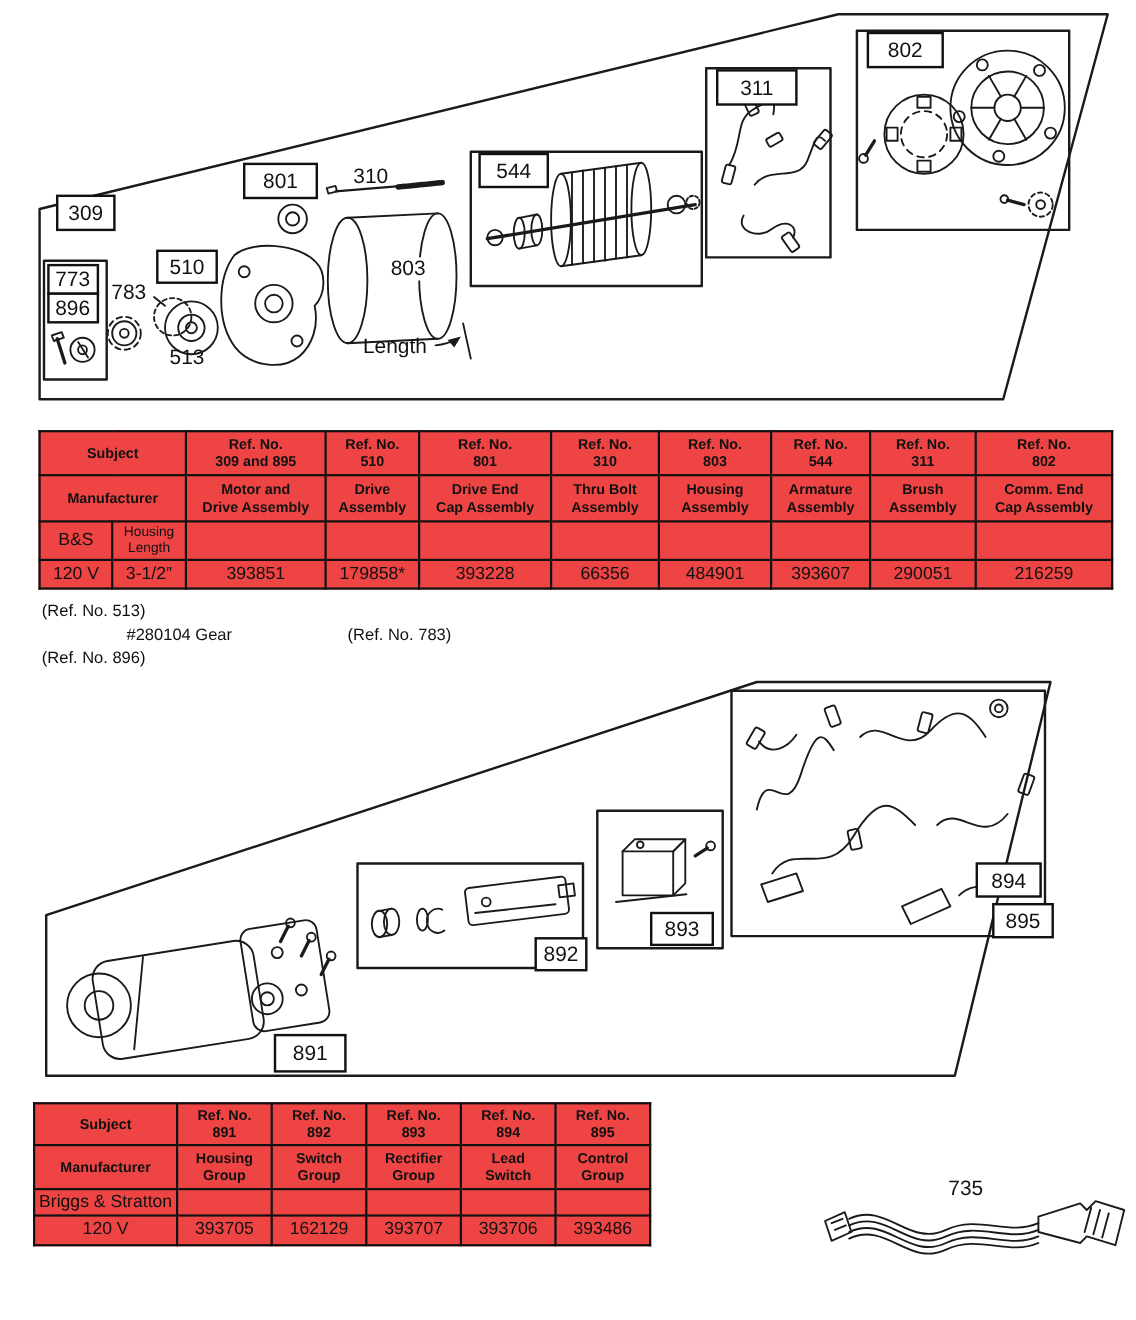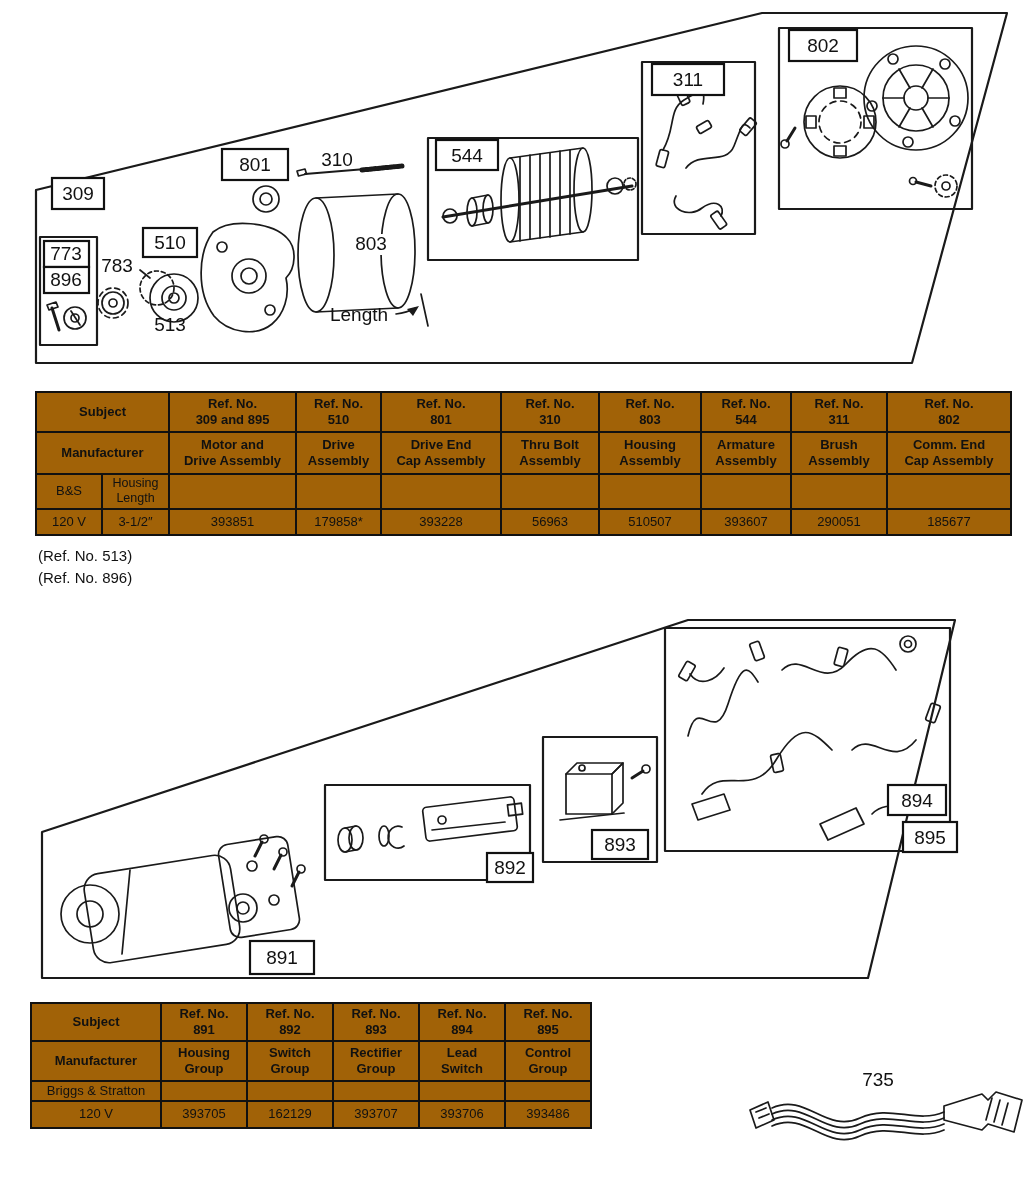--- a/index.html
+++ b/index.html
@@ -1,22 +1,22 @@
 <!DOCTYPE html>
 <html><head>
 <meta charset="utf-8">
 <style>
   html,body{margin:0;padding:0}
   body{width:1033px;height:1200px;background:#f6f6f4}
   .page{position:relative;width:1033px;height:1200px;background:#ffffff;font-family:"Liberation Sans",sans-serif;color:#111;overflow:hidden}
   .abs{position:absolute}
-  table{border-collapse:collapse;table-layout:fixed;border:2.5px solid #111;background:#a16207}
+  table{border-collapse:collapse;table-layout:fixed;border:2.5px solid #111;background:#ef4444}
   td{border:2px solid #111;text-align:center;vertical-align:middle;white-space:pre-line;padding:1px 2px;line-height:1.22;overflow:hidden}
   .hdr{font-weight:bold;font-size:13px}
-  .val{font-size:13px}
+  .val{font-size:16px}
   .fn{font-size:15px;line-height:21.5px}
   .fn-row{display:flex}
   .fn-item{width:278px;box-sizing:border-box}
   .fn-row.ind .fn-item{padding-left:77px}
   
   .lbl{fill:#fff;stroke:#111;stroke-width:2.2}
   .lt{font-size:19px;fill:#111;text-anchor:middle;font-family:"Liberation Sans",sans-serif}
   .ln{fill:none;stroke:#1a1a1a;stroke-width:1.7;stroke-linecap:round;stroke-linejoin:round}
   .ln2{fill:none;stroke:#1a1a1a;stroke-width:2.2;stroke-linejoin:round}
 </style>
@@ -237,32 +237,36 @@
       <td></td>
       <td></td>
       <td></td>
     </tr>
     <tr style="height:26px">
       <td class="val">120 V</td>
       <td class="val">3-1/2″</td>
       <td class="val">393851</td>
       <td class="val">179858*</td>
       <td class="val">393228</td>
-      <td class="val">56963</td>
-      <td class="val">510507</td>
+      <td class="val">66356</td>
+      <td class="val">484901</td>
       <td class="val">393607</td>
       <td class="val">290051</td>
-      <td class="val">185677</td>
+      <td class="val">216259</td>
     </tr>
   </tbody>
     </table>
 
   <div class="abs fn" style="left:38px;top:545px">
     <div class="fn-row">
       <span class="fn-ref">(Ref. No. 513)</span>
+    </div>
+    <div class="fn-row ind">
+      <span class="fn-item">#280104 Gear</span>
+      <span class="fn-ref">(Ref. No. 783)</span>
     </div>
     <div class="fn-row ind">
       <span class="fn-ref">(Ref. No. 896)</span>
     </div>
   </div>
 
   <svg class="abs" style="left:0;top:608px" width="1033" height="380" viewBox="0 0 1033 380">
     <path class="ln2" d="M42 224 L688 12 L955 12 L868 370 L42 370 Z"></path>
 
     <g class="ln">

